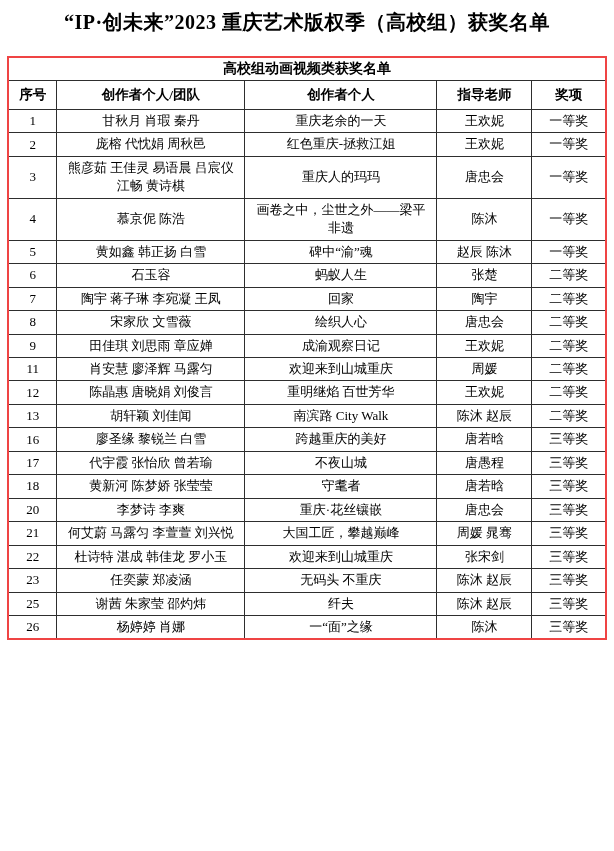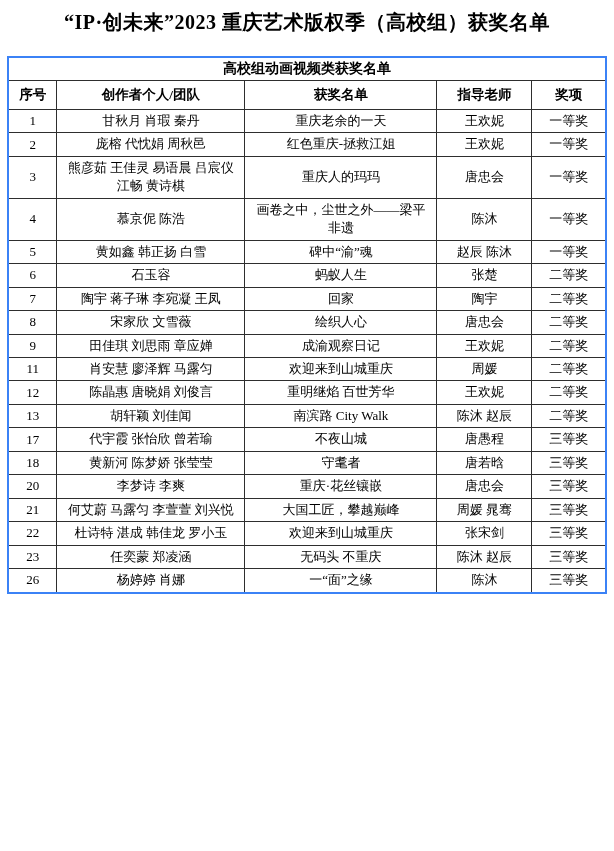--- a/index.html
+++ b/index.html
@@ -35,21 +35,21 @@
   }
   table.awards th,
   table.awards td {
     border: 1px solid #2e2e2e;
     text-align: center;
     vertical-align: middle;
     padding: 2px 6px;
     box-sizing: border-box;
   }
   table.awards {
-    border: 2px solid #3b82f6;
+    border: 2px solid #ef4444;
   }
   th.section-title {
     font-family: "Liberation Sans", "DejaVu Sans", sans-serif;
     font-weight: bold;
     font-size: 14px;
     padding: 3px 4px;
   }
   tr.col-header th {
     font-family: Liberation Serif, serif;
     font-weight: bold;
@@ -83,21 +83,21 @@
       <col style="width:95px">
       <col style="width:74px">
     </colgroup>
     <thead>
       <tr>
         <th class="section-title" colspan="5">高校组动画视频类获奖名单</th>
       </tr>
       <tr class="col-header">
         <th>序号</th>
         <th>创作者个人/团队</th>
-        <th>获奖名单</th>
+        <th>创作者个人</th>
         <th>指导老师</th>
         <th>奖项</th>
       </tr>
     </thead>
     <tbody id="awards-body">
         <tr>
           <td class="c-no">1</td>
           <td class="c-team">甘秋月 肖瑕 秦丹</td>
           <td class="c-work">重庆老余的一天</td>
           <td class="c-teacher">王欢妮</td>
@@ -174,20 +174,27 @@
           <td class="c-award">二等奖</td>
         </tr>
         <tr>
           <td class="c-no">13</td>
           <td class="c-team">胡轩颖 刘佳闻</td>
           <td class="c-work">南滨路 City Walk</td>
           <td class="c-teacher">陈沐 赵辰</td>
           <td class="c-award">二等奖</td>
         </tr>
         <tr>
+          <td class="c-no">16</td>
+          <td class="c-team">廖圣缘 黎锐兰 白雪</td>
+          <td class="c-work">跨越重庆的美好</td>
+          <td class="c-teacher">唐若晗</td>
+          <td class="c-award">三等奖</td>
+        </tr>
+        <tr>
           <td class="c-no">17</td>
           <td class="c-team">代宇霞 张怡欣 曾若瑜</td>
           <td class="c-work">不夜山城</td>
           <td class="c-teacher">唐愚程</td>
           <td class="c-award">三等奖</td>
         </tr>
         <tr>
           <td class="c-no">18</td>
           <td class="c-team">黄新河 陈梦娇 张莹莹</td>
           <td class="c-work">守耄者</td>
@@ -216,20 +223,27 @@
           <td class="c-award">三等奖</td>
         </tr>
         <tr>
           <td class="c-no">23</td>
           <td class="c-team">任奕蒙 郑凌涵</td>
           <td class="c-work">无码头 不重庆</td>
           <td class="c-teacher">陈沐 赵辰</td>
           <td class="c-award">三等奖</td>
         </tr>
         <tr>
+          <td class="c-no">25</td>
+          <td class="c-team">谢茜 朱家莹 邵灼炜</td>
+          <td class="c-work">纤夫</td>
+          <td class="c-teacher">陈沐 赵辰</td>
+          <td class="c-award">三等奖</td>
+        </tr>
+        <tr>
           <td class="c-no">26</td>
           <td class="c-team">杨婷婷 肖娜</td>
           <td class="c-work">一“面”之缘</td>
           <td class="c-teacher">陈沐</td>
           <td class="c-award">三等奖</td>
         </tr>
       </tbody>
   </table>
 
 </div>

